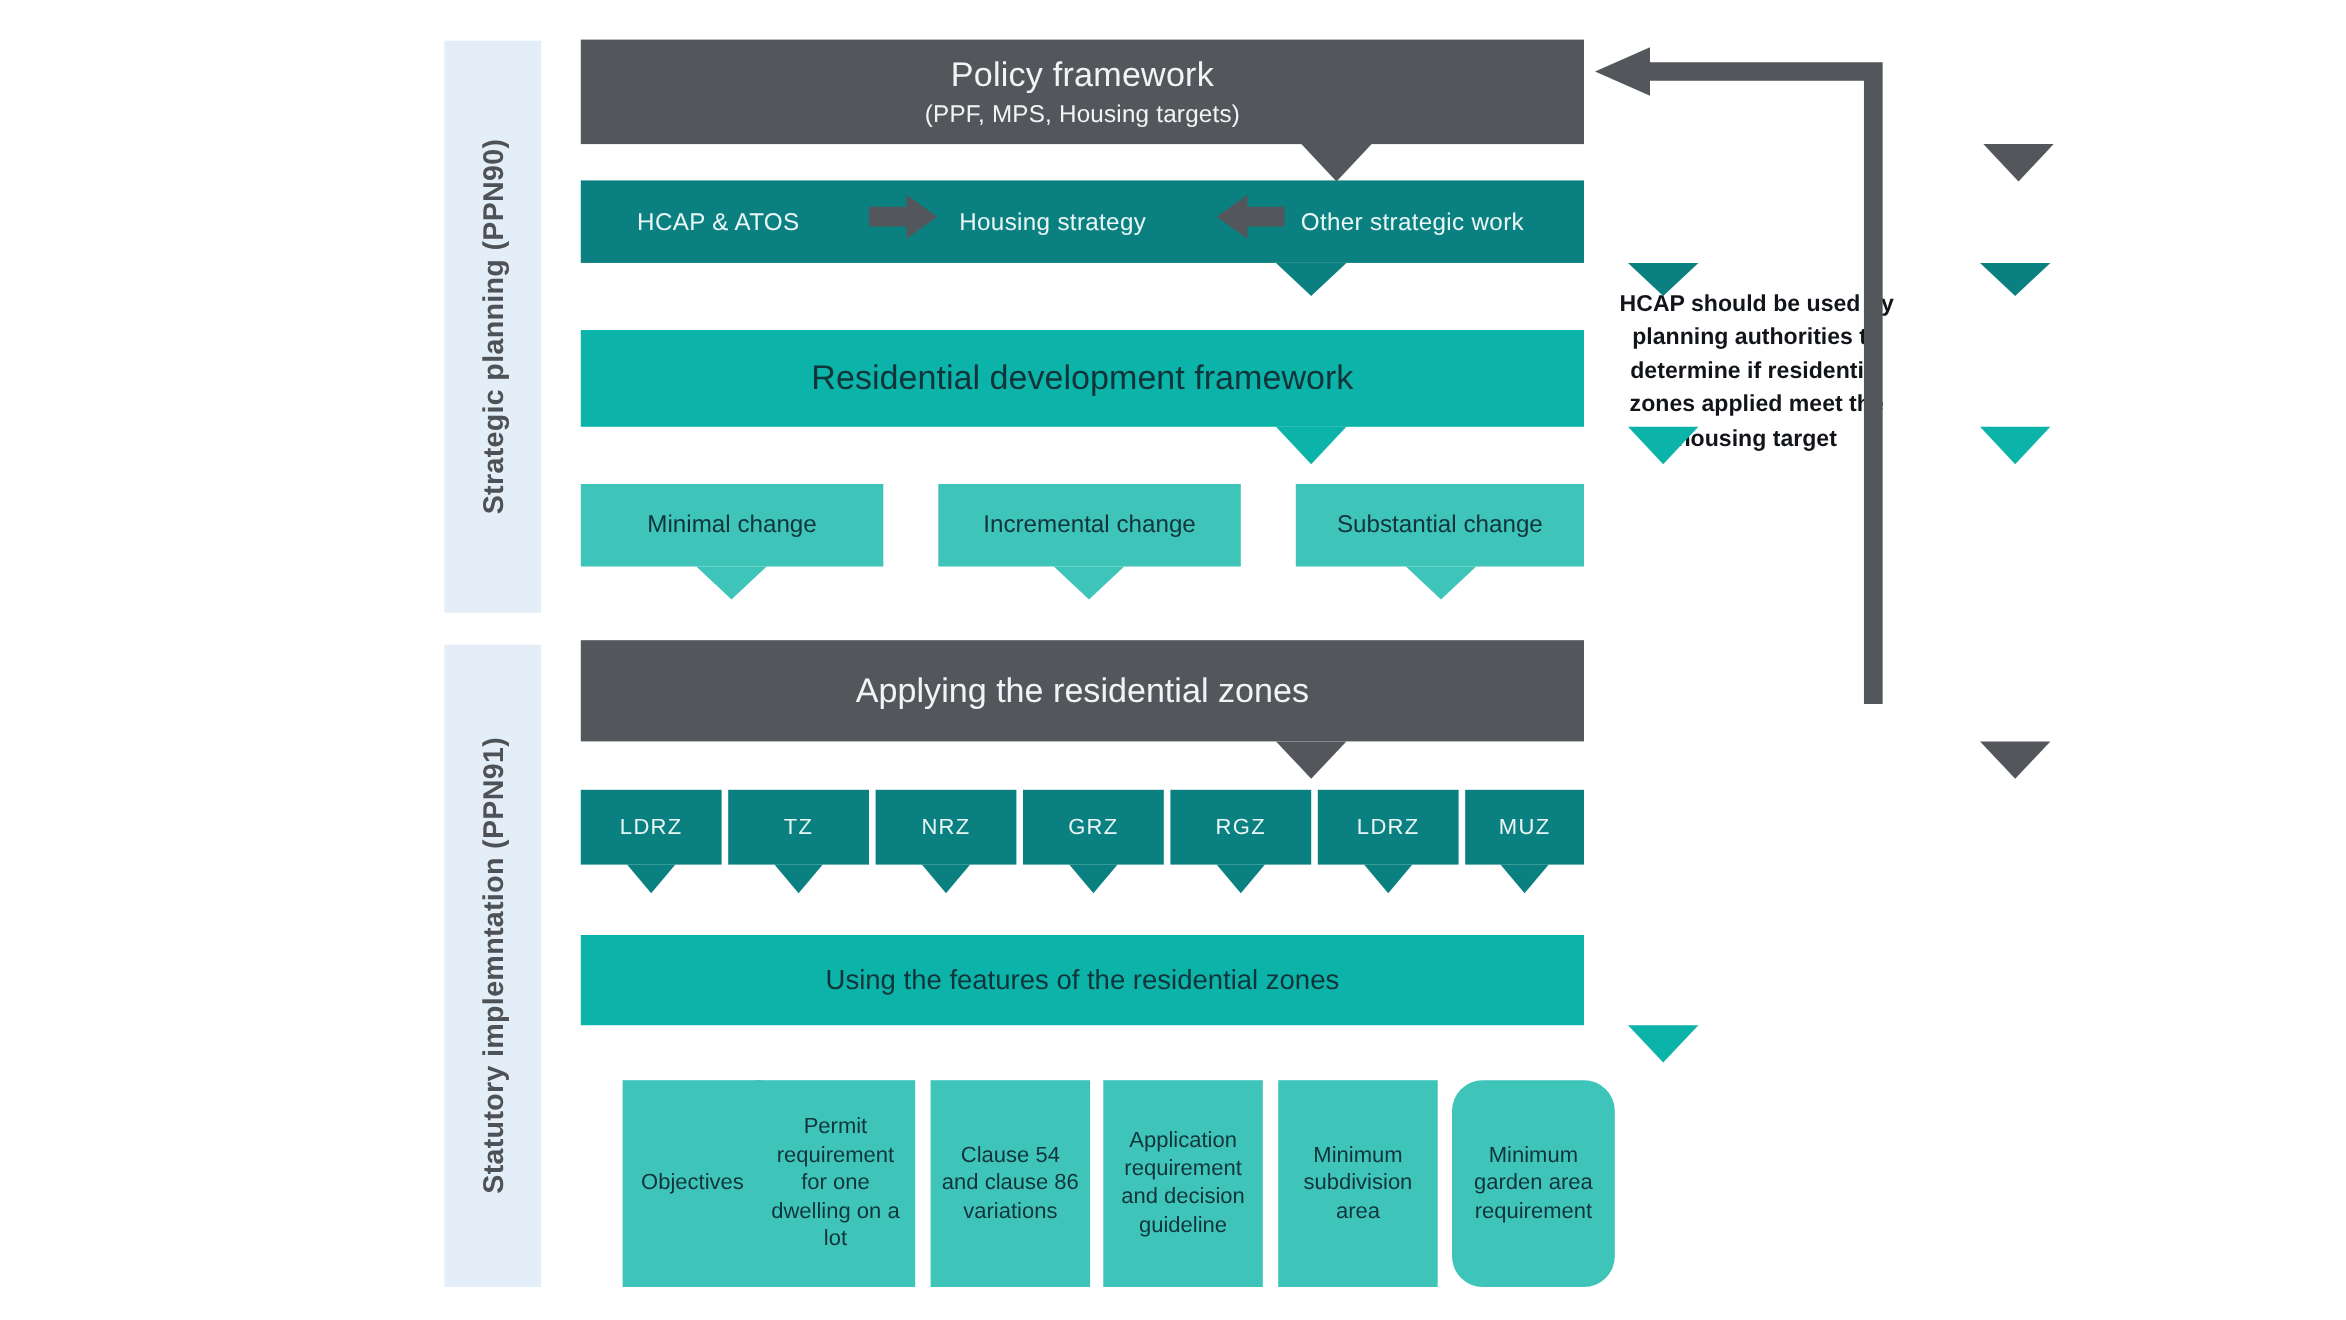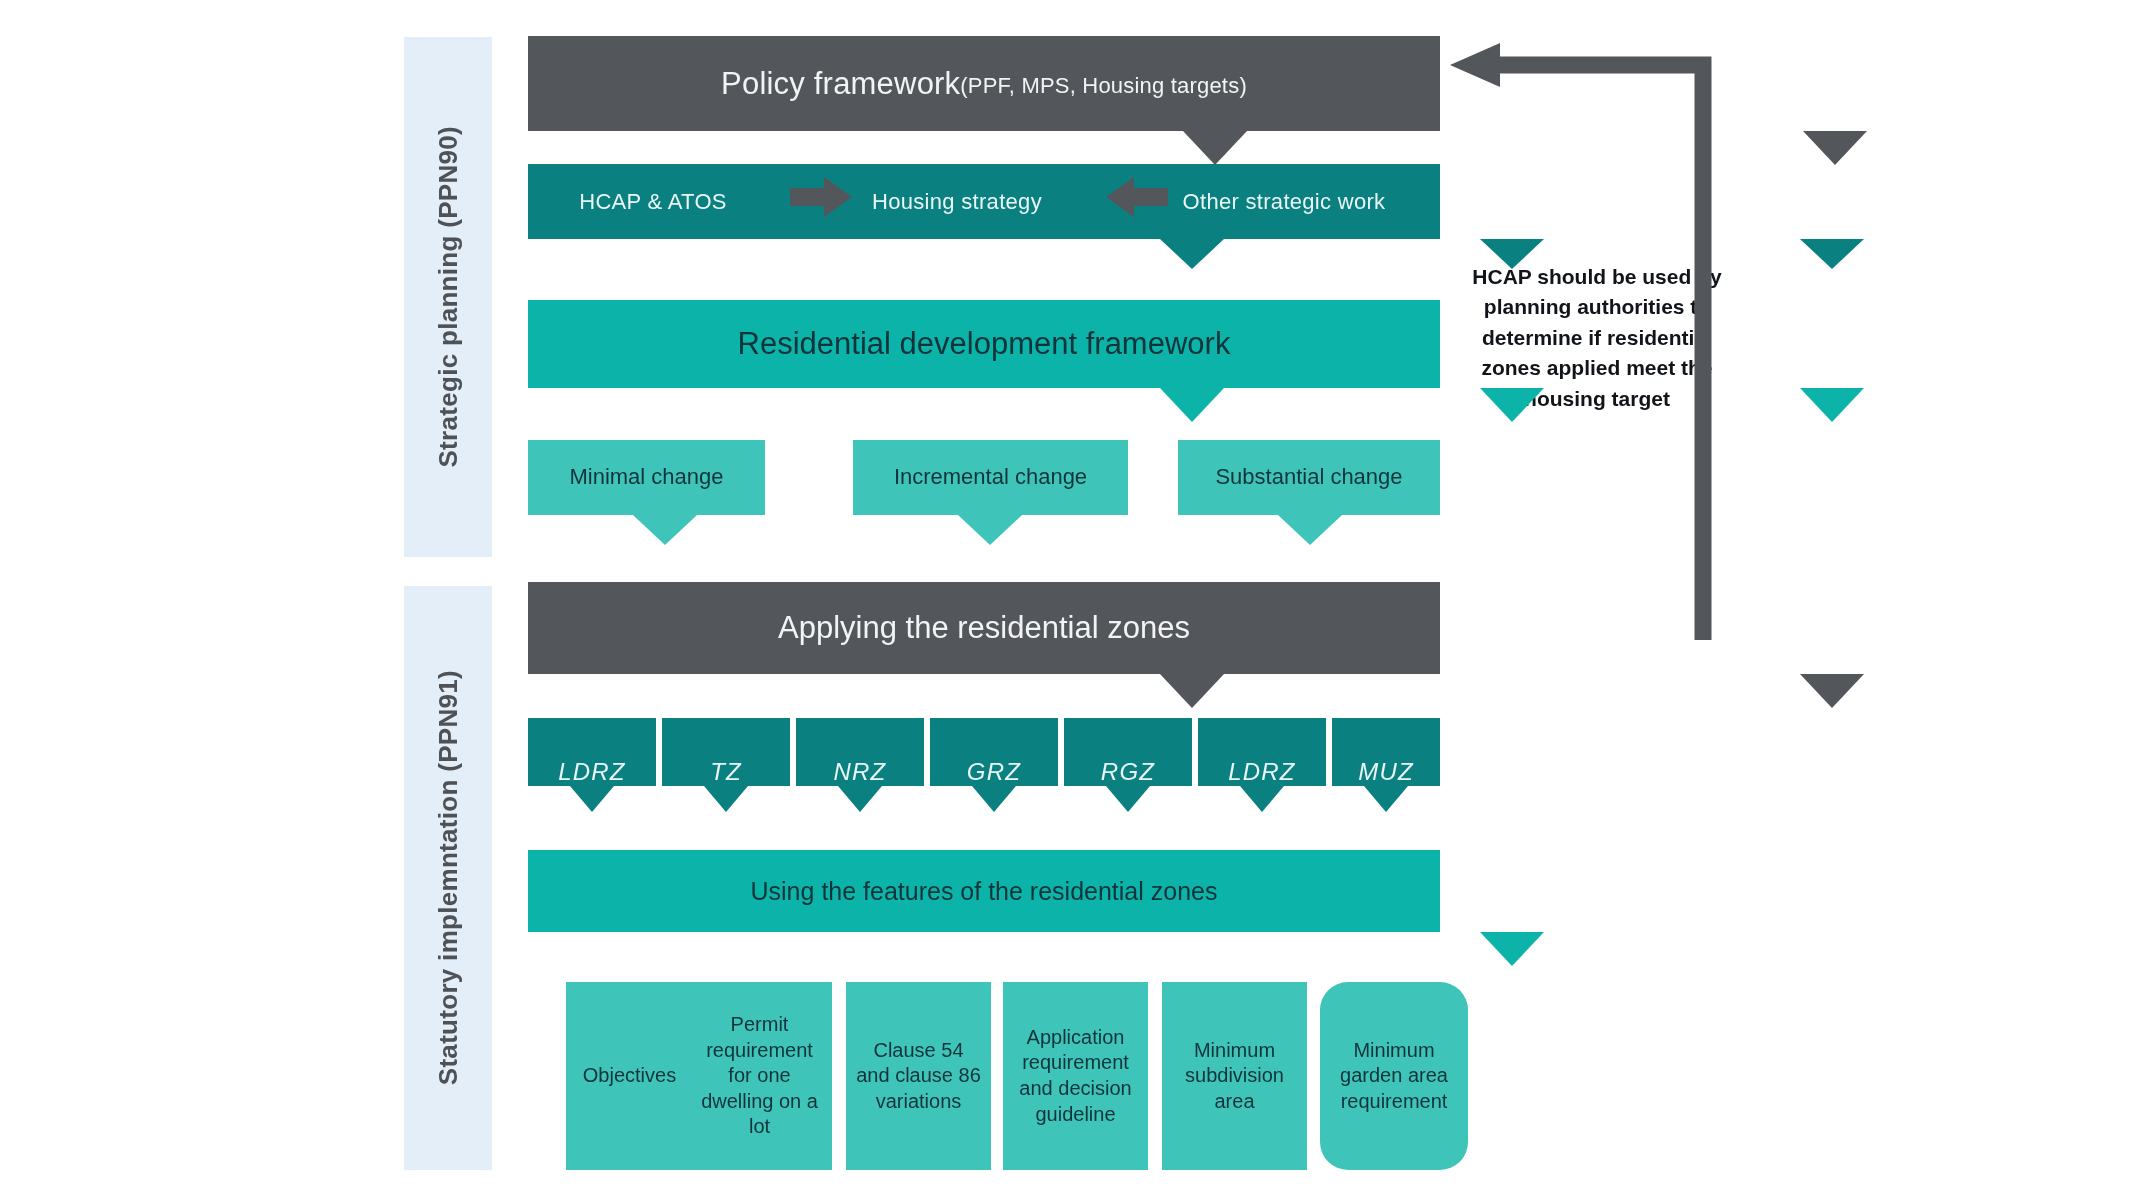--- a/index.html
+++ b/index.html
@@ -30,47 +30,47 @@
   .grey   {background:#53565a;color:#f2f3f4;}
   .grey   .notch{border-top:34px solid #53565a;}
   .teald  {background:#0a8080;color:#eaf6f6;}
   .teald  .notch{border-top:30px solid #0a8080;}
   .tealm  {background:#0cb3a8;color:#10343a;}
   .tealm  .notch{border-top:34px solid #0cb3a8;}
   .teall  {background:#3fc4ba;color:#10343a;}
   .teall  .notch{border-top:30px solid #3fc4ba;}
 
   
-  #policy-framework{left:528px;top:36px;width:912px;height:95px;flex-direction:row;}
+  #policy-framework{left:528px;top:36px;width:912px;height:95px;flex-direction:column;}
   #policy-framework .t1{font-size:31px;font-weight:400;letter-spacing:.2px;}
   #policy-framework .t2{font-size:22px;margin-top:5px;letter-spacing:.2px;}
 
   #strategic-row{left:528px;top:164px;width:912px;height:75px;}
   .srow{position:absolute;top:0;height:100%;display:flex;align-items:center;justify-content:center;
         font-size:22px;letter-spacing:.3px;}
   #sr-hcap{left:0;width:250px;}
   #sr-housing{left:304px;width:250px;}
   #sr-other{left:600px;width:312px;}
   .flatarrow{position:absolute;top:50%;transform:translateY(-50%);z-index:4;}
   #arrow-right-icon{left:790px;top:197px;}
   #arrow-left-icon{left:1106px;top:197px;}
 
   #rdf{left:528px;top:300px;width:912px;height:88px;}
   #rdf .txt{font-size:31px;}
 
-  #minimal-change{left:528px;top:440px;width:237px;height:75px;}
+  #minimal-change{left:528px;top:440px;width:275px;height:75px;}
   #incremental-change{left:853px;top:440px;width:275px;height:75px;}
   #substantial-change{left:1178px;top:440px;width:262px;height:75px;}
   .changebox .txt{font-size:22px;}
 
   #applying-zones{left:528px;top:582px;width:912px;height:92px;}
   #applying-zones .txt{font-size:31px;}
 
-  .zone{position:absolute;top:718px;height:68px;display:flex;align-items:flex-end;justify-content:center;
-        background:#0a8080;color:#eaf6f6;font-size:24px;letter-spacing:1.2px;font-style:italic;}
+  .zone{position:absolute;top:718px;height:68px;display:flex;align-items:center;justify-content:center;
+        background:#0a8080;color:#eaf6f6;font-size:20px;letter-spacing:1.2px;}
   .zone .notch{border-left:22px solid transparent;border-right:22px solid transparent;
                border-top:26px solid #0a8080;left:50%;margin-left:-22px;}
 
   #using-features{left:528px;top:850px;width:912px;height:82px;}
   #using-features .txt{font-size:25px;}
 
   .feature{position:absolute;top:982px;height:188px;display:flex;align-items:center;justify-content:center;
            background:#3fc4ba;color:#10343a;font-size:20px;line-height:1.28;text-align:center;
            padding:0 10px;box-sizing:border-box;}
 

